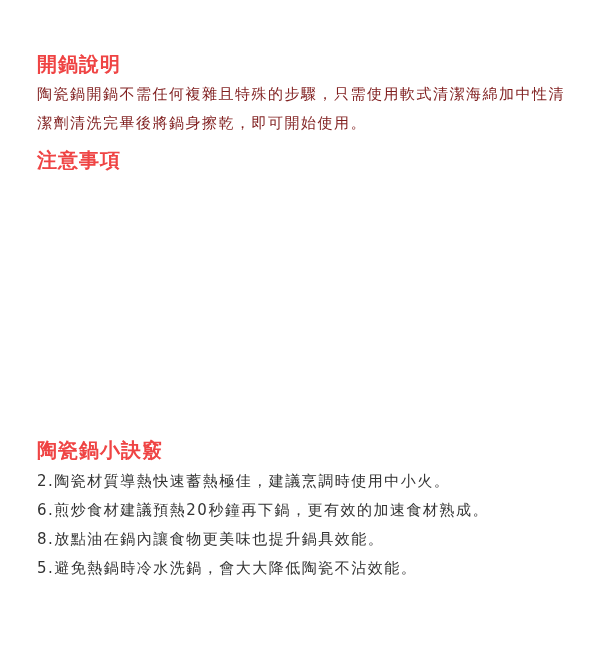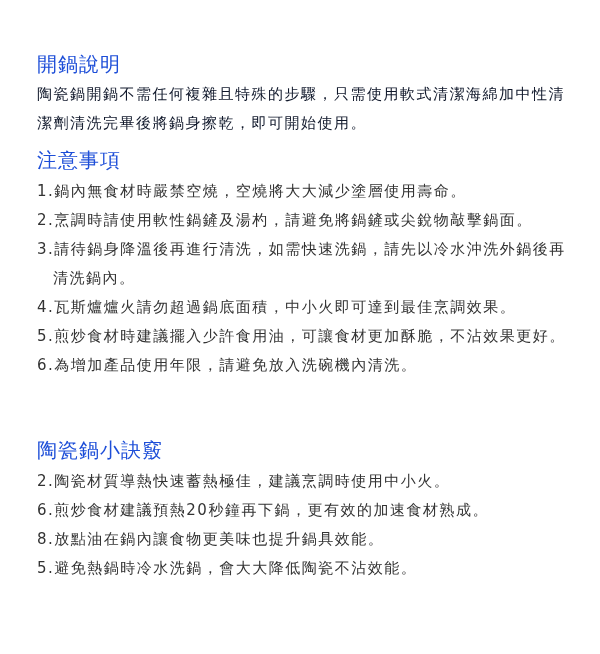--- a/index.html
+++ b/index.html
@@ -2,25 +2,25 @@
 <html><head>
   <meta charset="utf-8">
   <style>
     html, body { margin: 0; padding: 0; background: #ffffff; }
     body {
       width: 600px; height: 654px; overflow: hidden; position: relative;
       font-family: "DejaVu Sans", "Liberation Sans", sans-serif;
     }
     .section { position: absolute; left: 37px; width: 530px; }
     .heading {
-      font-size: 20px; font-weight: normal; color: #1d4ed8;
+      font-size: 20px; font-weight: bold; color: #ef4444;
       margin: 0; line-height: 28px; letter-spacing: 1px;
     }
     .para {
-      font-size: 15px; color: #0f172a; line-height: 29px; margin: 2px 0 0 0;
+      font-size: 15px; color: #7f1d1d; line-height: 29px; margin: 2px 0 0 0;
       letter-spacing: 1.5px;
     }
     .list { list-style: none; padding: 0; margin: 3px 0 0 0; }
     .list li {
       font-size: 15px; color: #333333; line-height: 29px;
       padding-left: 16px; text-indent: -16px; letter-spacing: 1.5px;
     }
     #sec1 { top: 50px; }
     #sec2 { top: 146px; }
     #sec3 { top: 436px; }
@@ -28,28 +28,20 @@
 </head>
 <body>
 
 <div class="section" id="sec1">
   <h2 class="heading">開鍋說明</h2>
   <p class="para">陶瓷鍋開鍋不需任何複雜且特殊的步驟，只需使用軟式清潔海綿加中性清潔劑清洗完畢後將鍋身擦乾，即可開始使用。</p>
 </div>
 
 <div class="section" id="sec2">
   <h2 class="heading">注意事項</h2>
-  <ul class="list">
-    <li>1.鍋內無食材時嚴禁空燒，空燒將大大減少塗層使用壽命。</li>
-    <li>2.烹調時請使用軟性鍋鏟及湯杓，請避免將鍋鏟或尖銳物敲擊鍋面。</li>
-    <li>3.請待鍋身降溫後再進行清洗，如需快速洗鍋，請先以冷水沖洗外鍋後再清洗鍋內。</li>
-    <li>4.瓦斯爐爐火請勿超過鍋底面積，中小火即可達到最佳烹調效果。</li>
-    <li>5.煎炒食材時建議擺入少許食用油，可讓食材更加酥脆，不沾效果更好。</li>
-    <li>6.為增加產品使用年限，請避免放入洗碗機內清洗。</li>
-  </ul>
 </div>
 
 <div class="section" id="sec3">
   <h2 class="heading">陶瓷鍋小訣竅</h2>
   <ul class="list">
     <li>2.陶瓷材質導熱快速蓄熱極佳，建議烹調時使用中小火。</li>
     <li>6.煎炒食材建議預熱20秒鐘再下鍋，更有效的加速食材熟成。</li>
     <li>8.放點油在鍋內讓食物更美味也提升鍋具效能。</li>
     <li>5.避免熱鍋時冷水洗鍋，會大大降低陶瓷不沾效能。</li>
   </ul>

